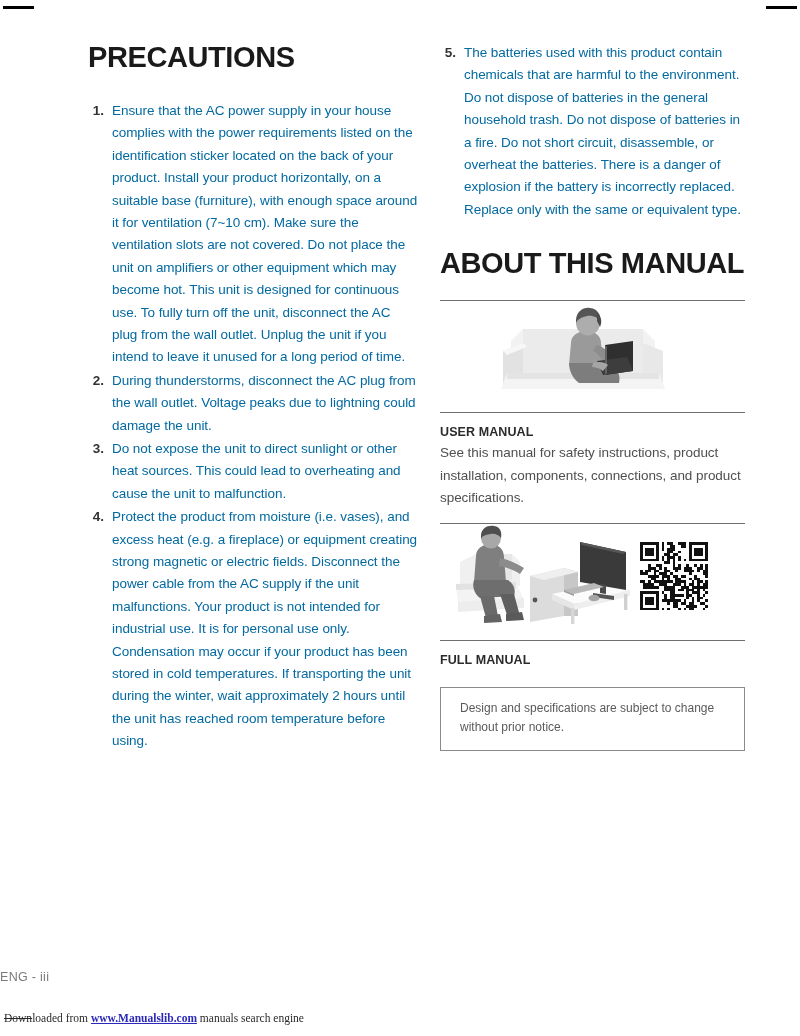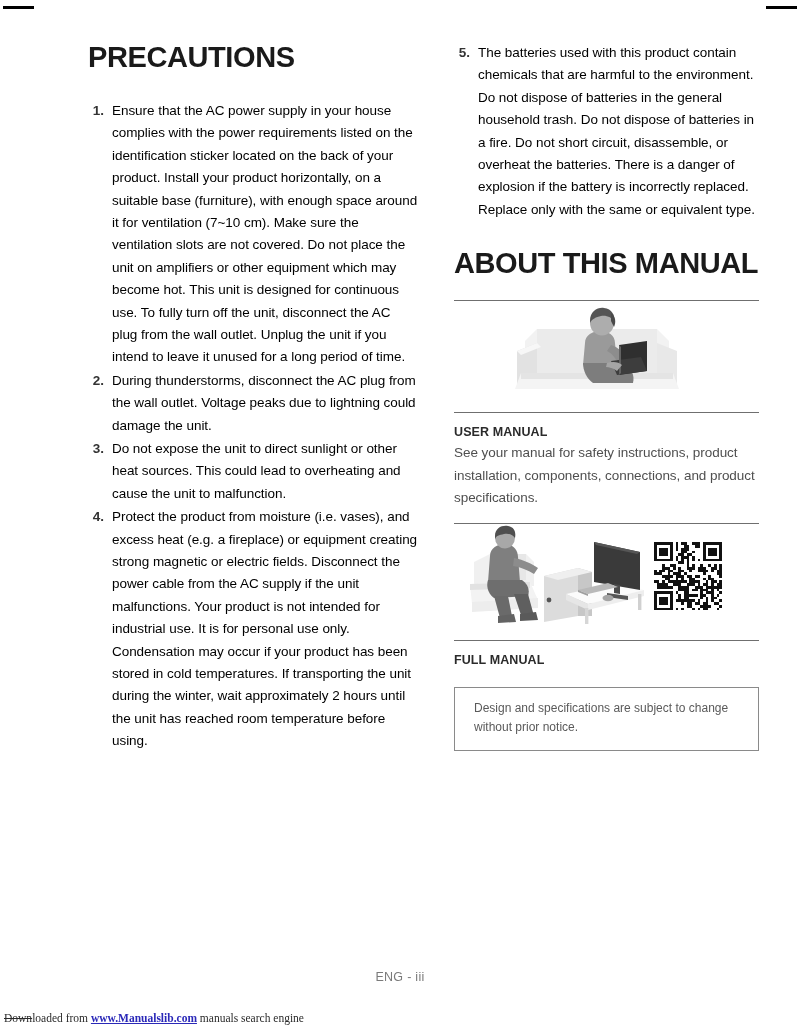--- a/index.html
+++ b/index.html
@@ -35,21 +35,20 @@
     width: 800px;
     height: 1000px;
   }
 
   .columns {
     position: absolute;
     left: 0;
     top: 0;
     width: 800px;
     display: flex;
-    gap: 14px;
   }
   .col-left {
     width: 330px;
     margin-left: 88px;
     padding-top: 42px;
   }
   .col-right {
     width: 305px;
     margin-left: 22px;
     padding-top: 42px;
@@ -84,21 +83,21 @@
     font-weight: bold;
     font-size: 13.5px;
     color: #333333;
     line-height: 22.4px;
     padding-right: 8px;
   }
   .li-body {
     flex: 1 1 auto;
     font-size: 13.5px;
     line-height: 22.4px;
-    color: #000000;
+    color: #0369a1;
     letter-spacing: -0.05px;
   }
 
   
   p.body-text {
     font-size: 13.5px;
     line-height: 22.4px;
     color: #4f4f4f;
     margin: 0;
     letter-spacing: -0.05px;
@@ -140,21 +139,21 @@
     line-height: 19px;
     color: #5a5a5a;
   }
 
   
   .page-footer {
     position: absolute;
     left: 0;
     top: 970px;
     width: 800px;
-    text-align: center;
+    text-align: left;
     font-size: 12.5px;
     color: #7a7a7a;
     letter-spacing: 0.3px;
   }
 
   
   .watermark {
     position: absolute;
     left: 0;
     top: 1012px;
@@ -274,21 +273,21 @@
           <path d="M104 60 L134 56 L140 70 L110 74 Z" fill="#3d3d3d"></path>
           <path d="M112 44 L114 46 L114 72 L112 74 Z" fill="#636363"></path>
 
           <path d="M100 62 C106 60 112 61 115 64 L110 70 C106 67 102 66 99 66 Z" fill="#a5a5a5"></path>
         </svg>
       </div>
 
       <hr class="divider">
 
       <div class="manual-label">USER MANUAL</div>
-      <p class="body-text">See your manual for safety instructions, product installation, components, connections, and product specifications.</p>
+      <p class="body-text">See this manual for safety instructions, product installation, components, connections, and product specifications.</p>
 
       <hr class="divider">
 
       <div class="illus-block tall">
         <svg class="illus" width="180" height="102" viewBox="0 0 180 102" style="margin:0 0 0 14px;" aria-hidden="true">
 
           <path d="M6 38 L22 30 L58 30 L66 38 L66 62 L6 62 Z" fill="#f0f0f0"></path>
           <path d="M22 30 L58 30 L58 56 L22 56 Z" fill="#e7e7e7"></path>
 
           <path d="M2 60 L62 58 L70 76 L4 80 Z" fill="#f3f3f3"></path>

